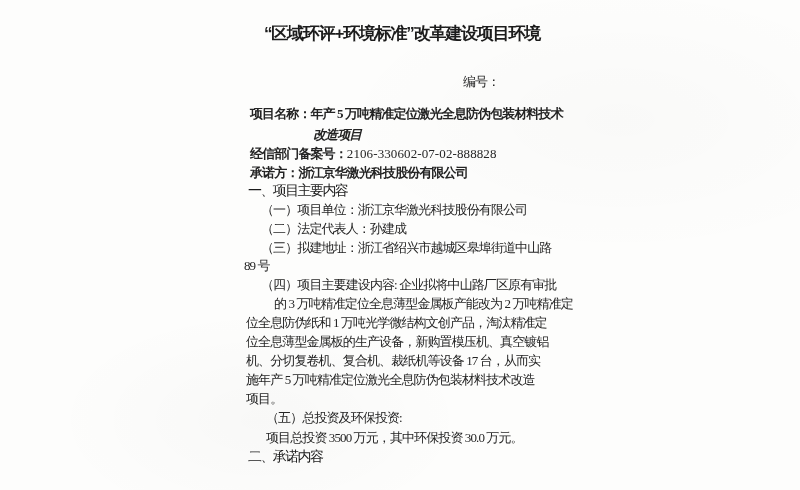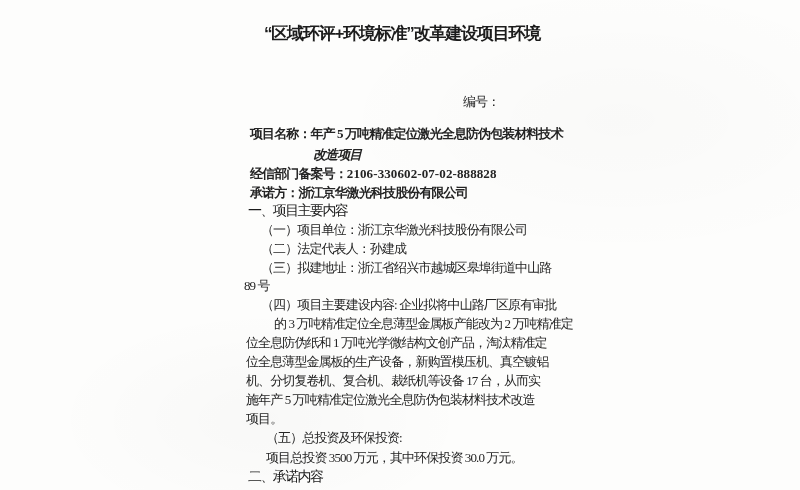--- a/index.html
+++ b/index.html
@@ -27,31 +27,30 @@
     line-height:24px;
     color:#1c1c1c;
   }
   .ln{
     position:absolute;
     white-space:nowrap;
     font-size:13px;
     letter-spacing:-0.9px;
     color:#242424;
     line-height:15px;
-    margin-top:20px;
   }
   .khead{
     font-family:"Liberation Sans","DejaVu Sans",sans-serif;
     font-weight:400;
     font-size:14px;
     letter-spacing:-1.6px;
     color:#1b1b1b;
   }
   .semib{font-weight:600;}
-  .num{font-weight:700; letter-spacing:0.1px;}
+  .num{font-weight:400; letter-spacing:0.1px;}
   
   .p-no   {left:463px; top:74px;}
   .p-pn1  {left:250px; top:106px;}
   .p-pn2  {left:313px; top:127px;font-style:italic;}
   .p-rec  {left:250px; top:146px;}
   .p-prom {left:250px; top:165px;}
   .p-h1   {left:248px; top:183px;}
   .p-i1   {left:261px; top:202px;}
   .p-i2   {left:261px; top:221px;}
   .p-i3a  {left:261px; top:240px;}

